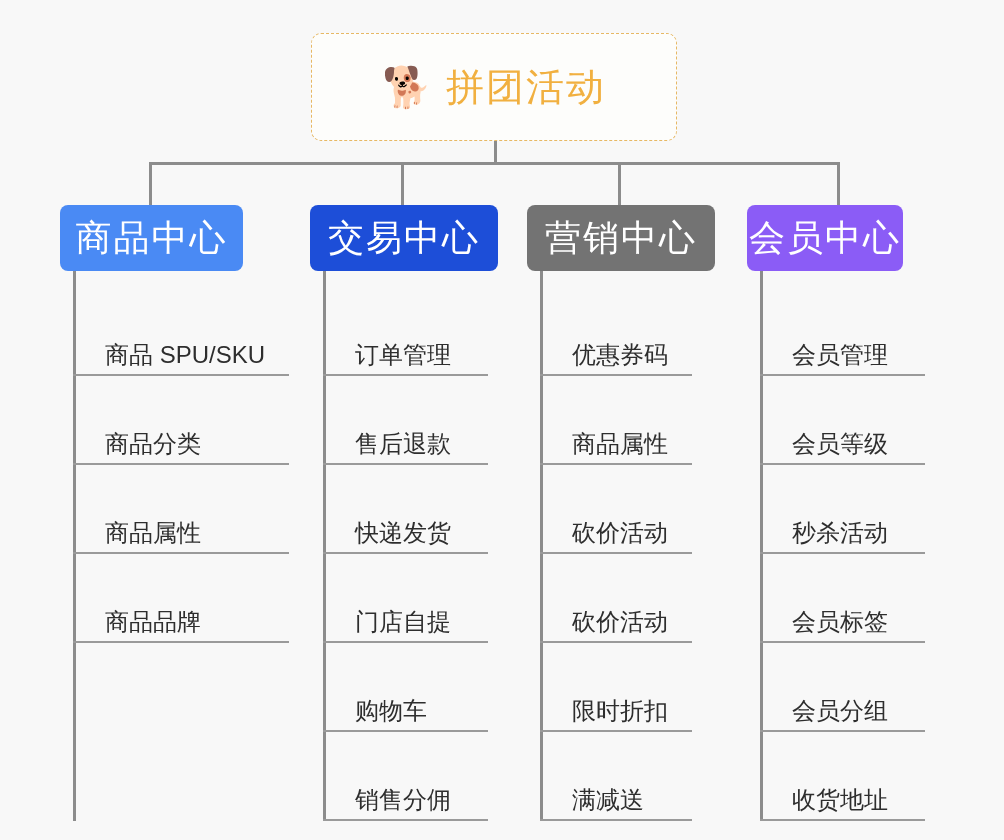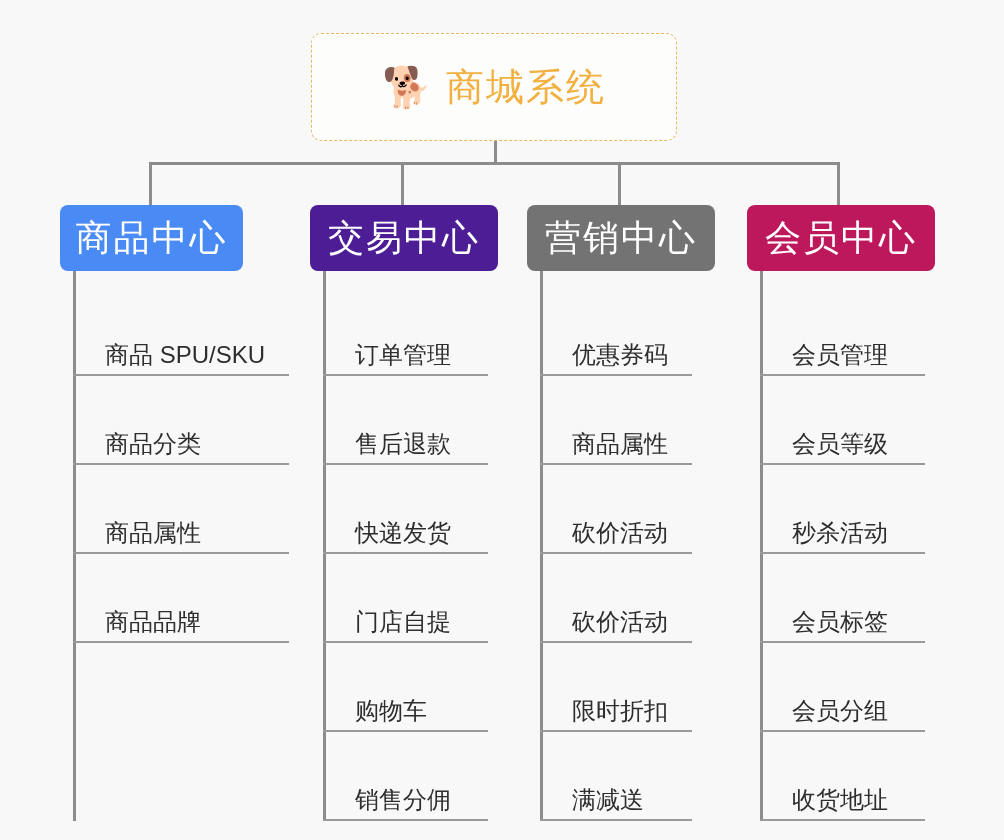--- a/index.html
+++ b/index.html
@@ -102,39 +102,39 @@
     color: #2e2e2e;
     white-space: nowrap;
     padding: 0 26px 6px 32px;
     line-height: 1.1;
   }
 
   
   #col-0 { left: 60px;  width: 250px; }
   #col-0 .col-head { width: 183px; background: #4a8af4; }
   #col-1 { left: 310px; width: 215px; }
-  #col-1 .col-head { width: 188px; background: #4c1d95; }
+  #col-1 .col-head { width: 188px; background: #1d4ed8; }
   #col-2 { left: 527px; width: 215px; }
   #col-2 .col-head { width: 188px; background: #737373; }
   #col-3 { left: 747px; width: 215px; }
-  #col-3 .col-head { width: 188px; background: #be185d; }
+  #col-3 .col-head { width: 156px; background: #8b5cf6; }
 
   #col-0 .leaf { width: 216px; text-align: center; }
   #col-1 .leaf { width: 165px; }
   #col-2 .leaf { width: 152px; }
   #col-3 .leaf { width: 165px; }
 </style>
 </head>
 <body>
 
 <div id="mindmap">
 
   <div class="root-node">
     <span class="root-emoji">🐕</span>
-    <span class="root-title">商城系统</span>
+    <span class="root-title">拼团活动</span>
   </div>
 
   <div class="conn conn-v" style="left:494px; top:141px; height:24px;"></div>
 
   <div class="conn conn-h" style="left:150px; top:162px; width:689px;"></div>
 
   <div class="conn conn-v" style="left:149px; top:162px; height:45px;"></div>
   <div class="conn conn-v" style="left:401px; top:162px; height:45px;"></div>
   <div class="conn conn-v" style="left:618px; top:162px; height:45px;"></div>
   <div class="conn conn-v" style="left:837px; top:162px; height:45px;"></div>

